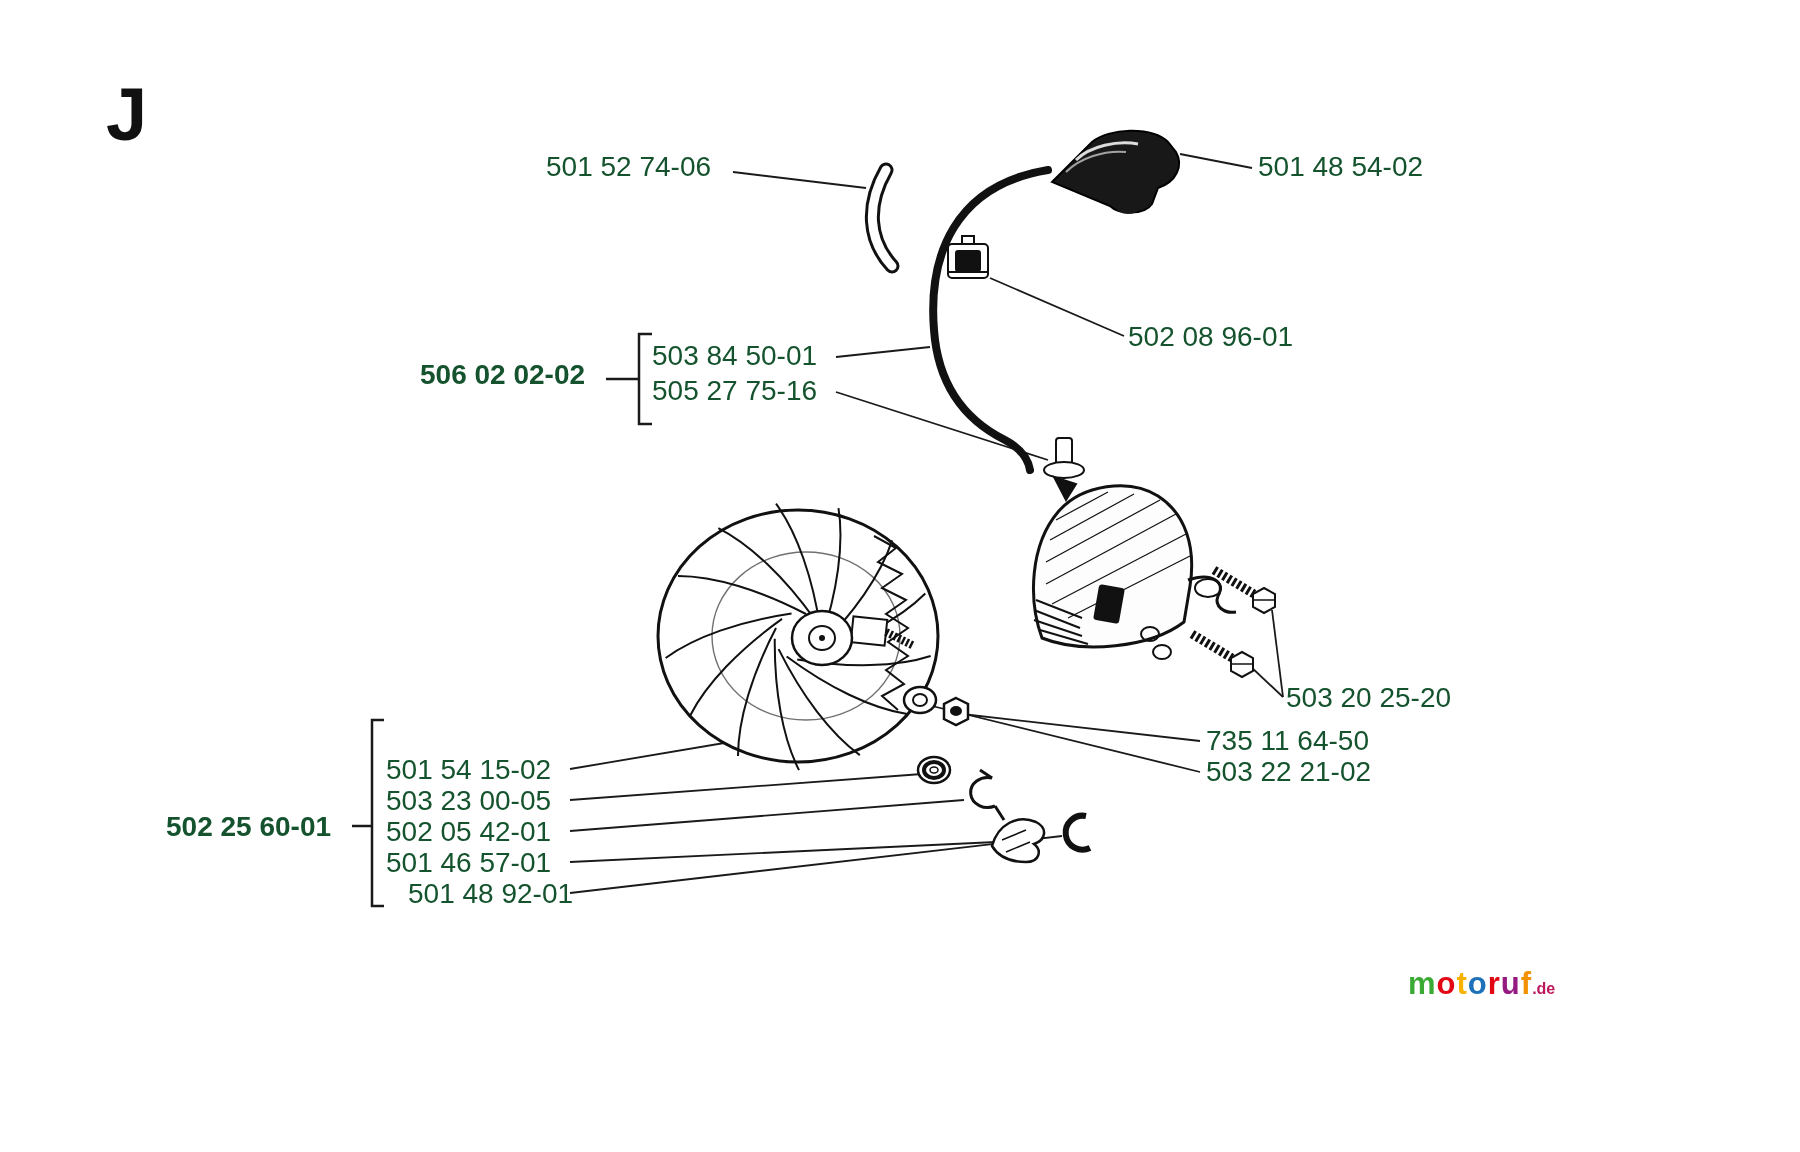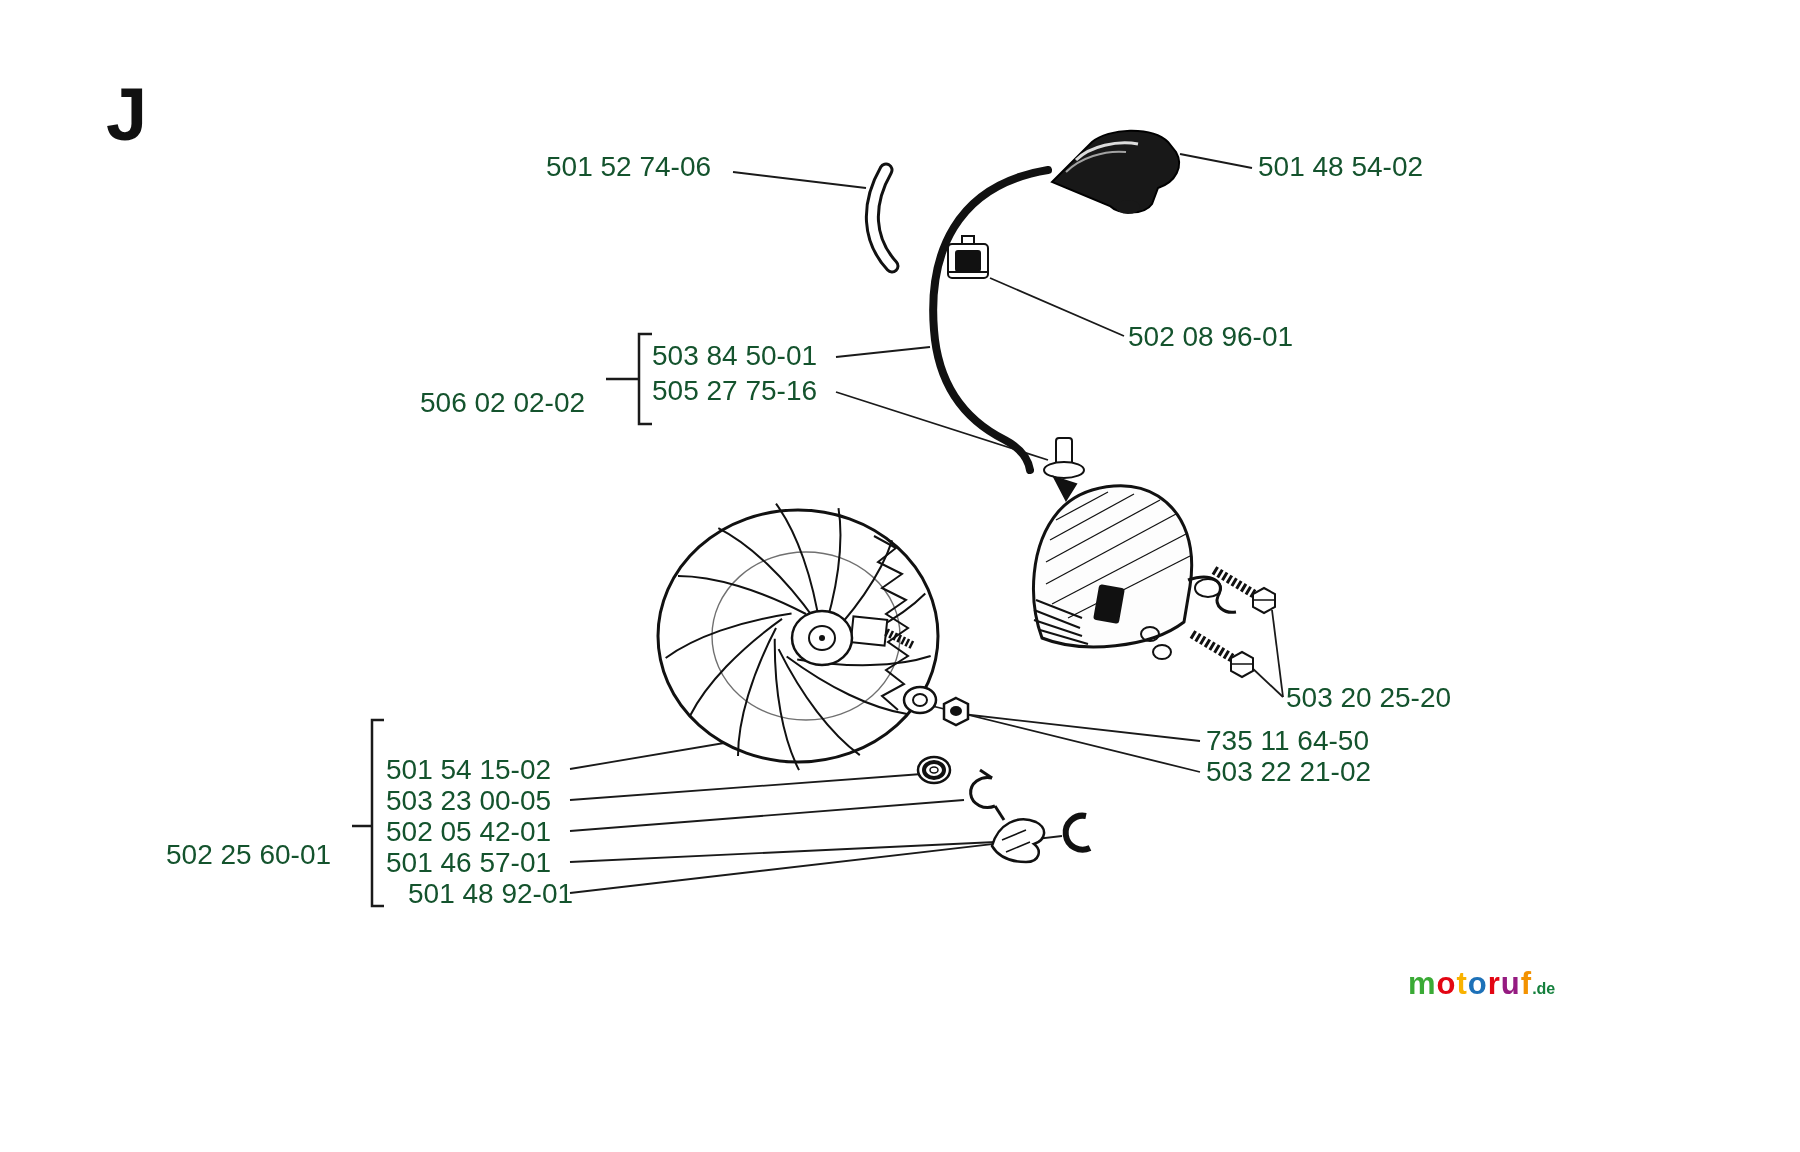--- a/index.html
+++ b/index.html
@@ -1,24 +1,24 @@
 <!DOCTYPE html>
 <html><head>
 <meta charset="utf-8">
 <style>
   html,body{margin:0;padding:0;background:#ffffff;}
   #page{position:relative;width:1800px;height:1152px;background:#ffffff;overflow:hidden;
         font-family:"Liberation Sans", sans-serif;color:#1a1a1a;}
   #diagram-svg{position:absolute;left:0;top:0;width:1800px;height:1152px;}
   .part-label{position:absolute;font-size:28px;line-height:1.1;white-space:nowrap;color:#14532d;}
-  .part-label.bold{font-weight:normal;margin-top:28px;}
+  .part-label.bold{font-weight:bold;}
   #section-letter{position:absolute;left:106px;top:72px;font-size:74px;font-weight:bold;color:#111;}
   #watermark{position:absolute;left:1408px;top:966px;font-size:31px;font-weight:bold;
              letter-spacing:1px;white-space:nowrap;}
-  #watermark .suffix{font-size:16px;font-weight:bold;color:#15803d;letter-spacing:0;}
+  #watermark .suffix{font-size:16px;font-weight:bold;color:#be185d;letter-spacing:0;}
 </style>
 </head>
 <body>
 
 <div id="page">
 
   <svg id="diagram-svg" viewBox="0 0 1800 1152" xmlns="http://www.w3.org/2000/svg">
 
     <g stroke="#1a1a1a" stroke-width="1.8" fill="none">
       <path d="M733 172 L866 188"></path>

